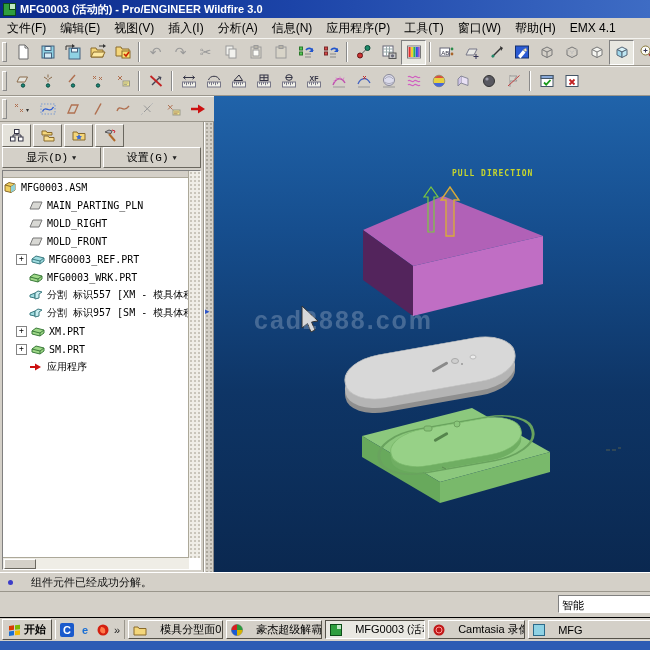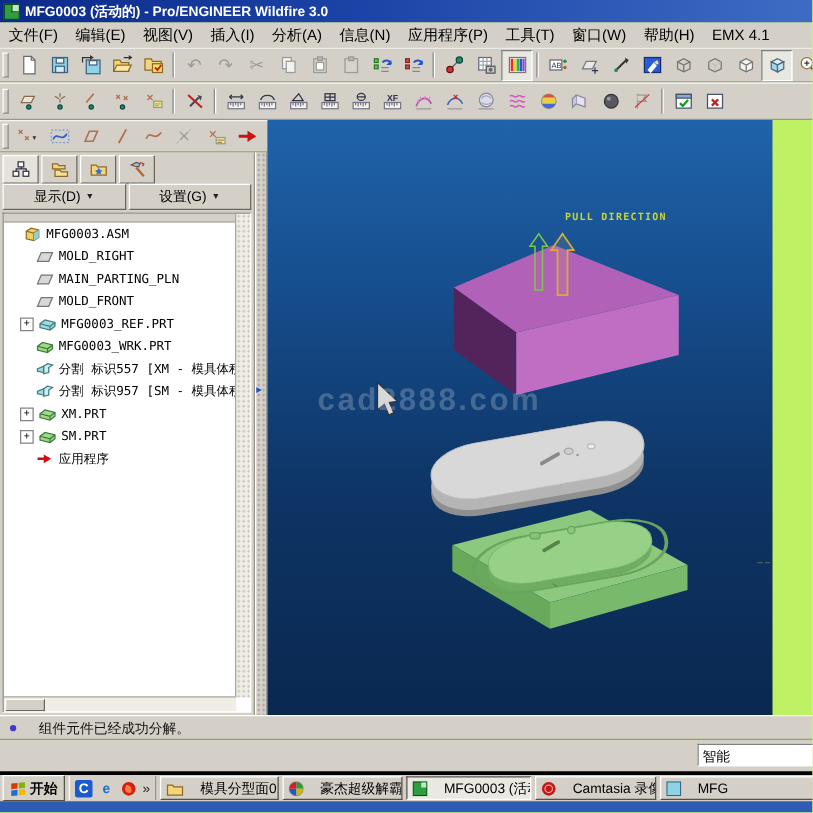--- a/index.html
+++ b/index.html
@@ -1,16 +1,16 @@
 <!DOCTYPE html>
 <html><head>
 <meta charset="utf-8">
 <style>
   html,body{margin:0;padding:0;}
-  .screen{position:relative;width:650px;height:650px;overflow:hidden;background:#bef264;
+  .screen{position:relative;width:650px;height:650px;overflow:hidden;background:#e5e5e5;
     font-family:"Liberation Sans",sans-serif;-webkit-font-smoothing:none;}
   
   .titlebar{position:absolute;left:0;top:0;width:650px;height:18px;
     background:linear-gradient(90deg,#0b2a8a 0%,#1c44a8 45%,#3e6cc4 100%);
     display:flex;align-items:center;gap:4px;padding-left:3px;box-sizing:border-box;}
   .titlebar .ttl{color:#fff;font-size:11px;font-weight:bold;white-space:nowrap;}
   .appicon{width:13px;height:13px;position:relative;background:#2f9e3f;border:1px solid #0c4d18;box-sizing:border-box;}
   .appicon::after{content:"";position:absolute;right:0;top:0;width:5px;height:5px;background:#bfe8c4;border-left:1px solid #0c4d18;border-bottom:1px solid #0c4d18;}
   
   .menubar{position:absolute;left:0;top:18px;width:650px;height:20px;background:#d4d0c8;
@@ -29,21 +29,21 @@
   .b svg{display:block;}
   .glyph{font-size:14px;color:#9a9a9a;line-height:1;}
   
   .nav{position:absolute;left:0;top:122px;width:204px;height:450px;background:#d4d0c8;box-sizing:border-box;border-right:1px solid #9a968c;}
   .navtabs{display:flex;gap:2px;padding:2px 0 0 2px;height:24px;box-sizing:border-box;}
   .ntab{width:27px;height:21px;display:flex;align-items:center;justify-content:center;
     border:1px solid;border-color:#fff #6a675f #6a675f #fff;background:#d4d0c8;}
   .ntab.active{background:#e4e2da;}
   .navbtns{display:flex;gap:2px;padding:1px 2px;height:22px;box-sizing:border-box;}
   .nbtn{flex:1;height:19px;display:flex;align-items:center;justify-content:center;gap:4px;
-    font-size:11px;border:1px solid;border-color:#fff #6a675f #6a675f #fff;background:#d4d0c8;}
+    font-size:11px;border:1px solid;border-color:#fff #6a675f #6a675f #fff;background:#d4d0c8;font-family:Liberation Mono, monospace;}
   .nbtn .dn{font-size:7px;color:#222;}
   .treebox{position:absolute;left:2px;right:2px;top:48px;bottom:2px;background:#fff;
     border:1px solid;border-color:#808080 #fff #fff #808080;overflow:hidden;}
   .treehead{height:6px;background:#d4d0c8;border-bottom:1px solid #aca899;}
   .trow{display:flex;align-items:center;height:18px;white-space:nowrap;
     font-family:"DejaVu Sans Mono",monospace;font-size:10px;color:#000;}
   .trow .tl{margin-left:4px;}
   .ind{padding-left:26px;}
   .ind2{padding-left:13px;}
   .expbox{width:9px;height:9px;border:1px solid #848484;background:#fff;font-size:8px;line-height:7px;
@@ -52,36 +52,36 @@
   .vscroll{position:absolute;right:0;top:0;bottom:11px;width:11px;background:#efede6;
     border-left:1px solid #aca899;background-image:radial-gradient(#c9c5ba 1px,transparent 1px);background-size:4px 4px;}
   .hscroll{position:absolute;left:0;right:11px;bottom:0;height:11px;background:#efede6;border-top:1px solid #aca899;}
   .hthumb{position:absolute;left:1px;top:1px;width:30px;height:8px;background:#d4d0c8;border:1px solid;border-color:#fff #6a675f #6a675f #fff;}
   
   .sash{position:absolute;left:204px;top:122px;width:10px;height:450px;background:#d4d0c8;
     border-left:1px solid #fff;border-right:1px solid #8a8a8a;box-sizing:border-box;
     background-image:radial-gradient(#aaa69c 1px,transparent 1px);background-size:4px 4px;}
   .sash .sarrow{position:absolute;left:0px;top:184px;font-size:9px;color:#2a52c8;}
   
-  .viewport{position:absolute;left:214px;top:96px;width:404px;height:476px;
+  .viewport{position:absolute;left:214px;top:96px;width:436px;height:476px;
     background:linear-gradient(180deg,#2063aa 0%,#164e8e 28%,#0e3566 62%,#0a2850 100%);overflow:hidden;}
   .pulllabel{position:absolute;left:238px;top:73px;font-family:"DejaVu Sans Mono",monospace;
     font-size:8px;font-weight:bold;letter-spacing:1px;color:#c6d62e;}
   .watermark{position:absolute;left:40px;top:210px;font-size:25px;font-weight:bold;
     color:rgba(205,215,230,0.28);letter-spacing:2px;}
   
   .msgbar{position:absolute;left:0;top:572px;width:650px;height:19px;background:#d4d0c8;
     border-top:1px solid #fff;display:flex;align-items:center;gap:18px;padding-left:8px;box-sizing:border-box;font-size:11px;color:#111;}
   .bullet{width:5px;height:5px;border-radius:50%;background:#3c3cc8;flex:none;}
   .botbar{position:absolute;left:0;top:591px;width:650px;height:26px;background:#d4d0c8;border-top:1px solid #9a968c;}
   .filtercombo{position:absolute;left:558px;top:3px;width:110px;height:18px;background:#fff;
     border:1px solid;border-color:#808080 #fff #fff #808080;font-size:11px;padding:2px 0 0 3px;box-sizing:border-box;}
   
   .taskbar{position:absolute;left:0;top:617px;width:650px;height:24px;background:#d4d0c8;
-    border-top:3px solid #000000;display:flex;align-items:center;gap:3px;padding:0 2px;box-sizing:border-box;}
+    border-top:1px solid #000000;display:flex;align-items:center;gap:3px;padding:0 2px;box-sizing:border-box;}
   .startbtn{height:19px;display:flex;align-items:center;gap:3px;padding:0 5px;flex:none;
     border:1px solid;border-color:#fff #55524a #55524a #fff;background:#d4d0c8;font-size:11px;font-weight:bold;}
   .ql{display:flex;align-items:center;gap:4px;flex:none;padding:0 4px;border-left:1px solid #fff;border-right:1px solid #9a968c;height:19px;}
   .qli{width:14px;height:14px;display:flex;align-items:center;justify-content:center;font-size:11px;font-weight:bold;}
   .chev{font-size:11px;color:#222;flex:none;}
   .task{height:19px;display:flex;align-items:center;gap:13px;padding:0 4px;box-sizing:border-box;
     border:1px solid;border-color:#fff #55524a #55524a #fff;background:#d4d0c8;font-size:11px;overflow:hidden;white-space:nowrap;flex:none;}
   .task.active{border-color:#55524a #fff #fff #55524a;background:#e9e8e2;}
   .task .tico{flex:none;display:flex;}
   .bluestrip{position:absolute;left:0;top:641px;width:650px;height:9px;background:#2e5cb4;}
@@ -528,45 +528,45 @@
           <span class="dn">▼</span>
         </span>
       <span class="nbtn">
           <span>设置(G)</span>
           <span class="dn">▼</span>
         </span>
     </div>
     <div class="treebox">
       <div class="treehead"></div>
 
-      <div class="trow" style="padding-left:16px">
+      <div class="trow" style="padding-left:0">
         <span class="ti">
             <svg width="14" height="13">
               <path d="M2 4l4-2.5L12 3v6l-4 2.5L2 10z" fill="#f0d060" stroke="#8a6a2a"></path>
               <path d="M2 4l6 1.5L12 3M8 5.5v6" fill="none" stroke="#8a6a2a"></path>
               <path d="M8 5.5l4-2.5v6l-4 2.5z" fill="#8fd2d8"></path>
             </svg>
           </span>
         <span class="tl">MFG0003.ASM</span>
       </div>
       <div class="trow ind">
         <span class="ti">
             <svg width="14" height="12">
               <path d="M1 10l3-7h9l-3 7z" fill="#d8d8d4" stroke="#777"></path>
             </svg>
           </span>
+        <span class="tl">MAIN_PARTING_PLN</span>
+      </div>
+      <div class="trow ind">
+        <span class="ti">
+            <svg width="14" height="12">
+              <path d="M1 10l3-7h9l-3 7z" fill="#d8d8d4" stroke="#777"></path>
+            </svg>
+          </span>
         <span class="tl">MOLD_RIGHT</span>
-      </div>
-      <div class="trow ind">
-        <span class="ti">
-            <svg width="14" height="12">
-              <path d="M1 10l3-7h9l-3 7z" fill="#d8d8d4" stroke="#777"></path>
-            </svg>
-          </span>
-        <span class="tl">MAIN_PARTING_PLN</span>
       </div>
       <div class="trow ind">
         <span class="ti">
             <svg width="14" height="12">
               <path d="M1 10l3-7h9l-3 7z" fill="#d8d8d4" stroke="#777"></path>
             </svg>
           </span>
         <span class="tl">MOLD_FRONT</span>
       </div>
       <div class="trow ind2">

